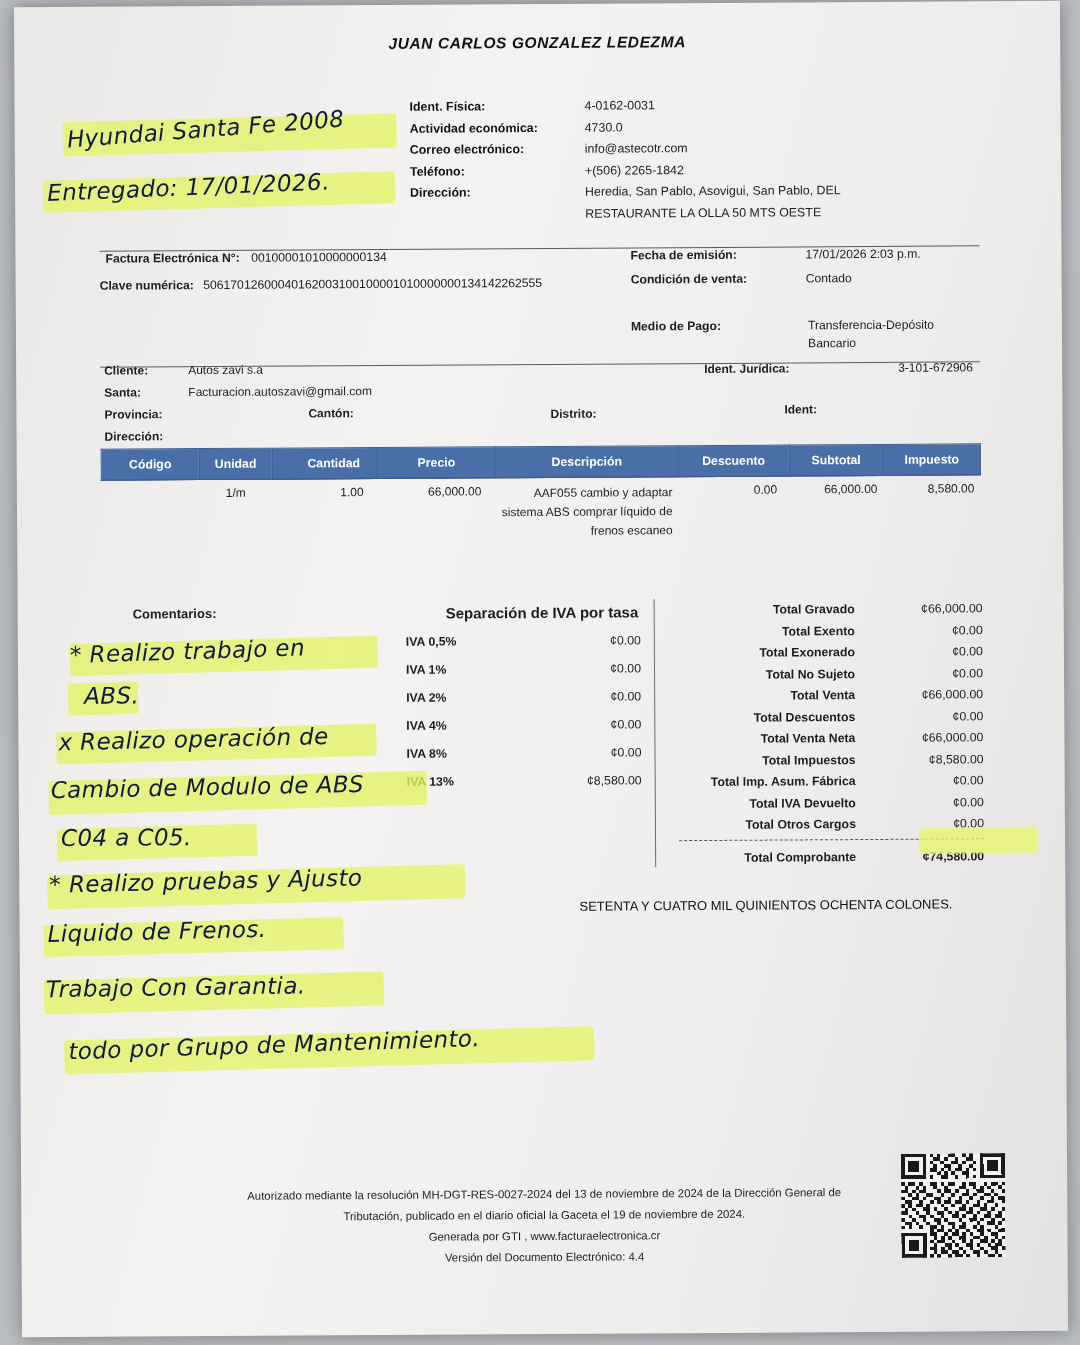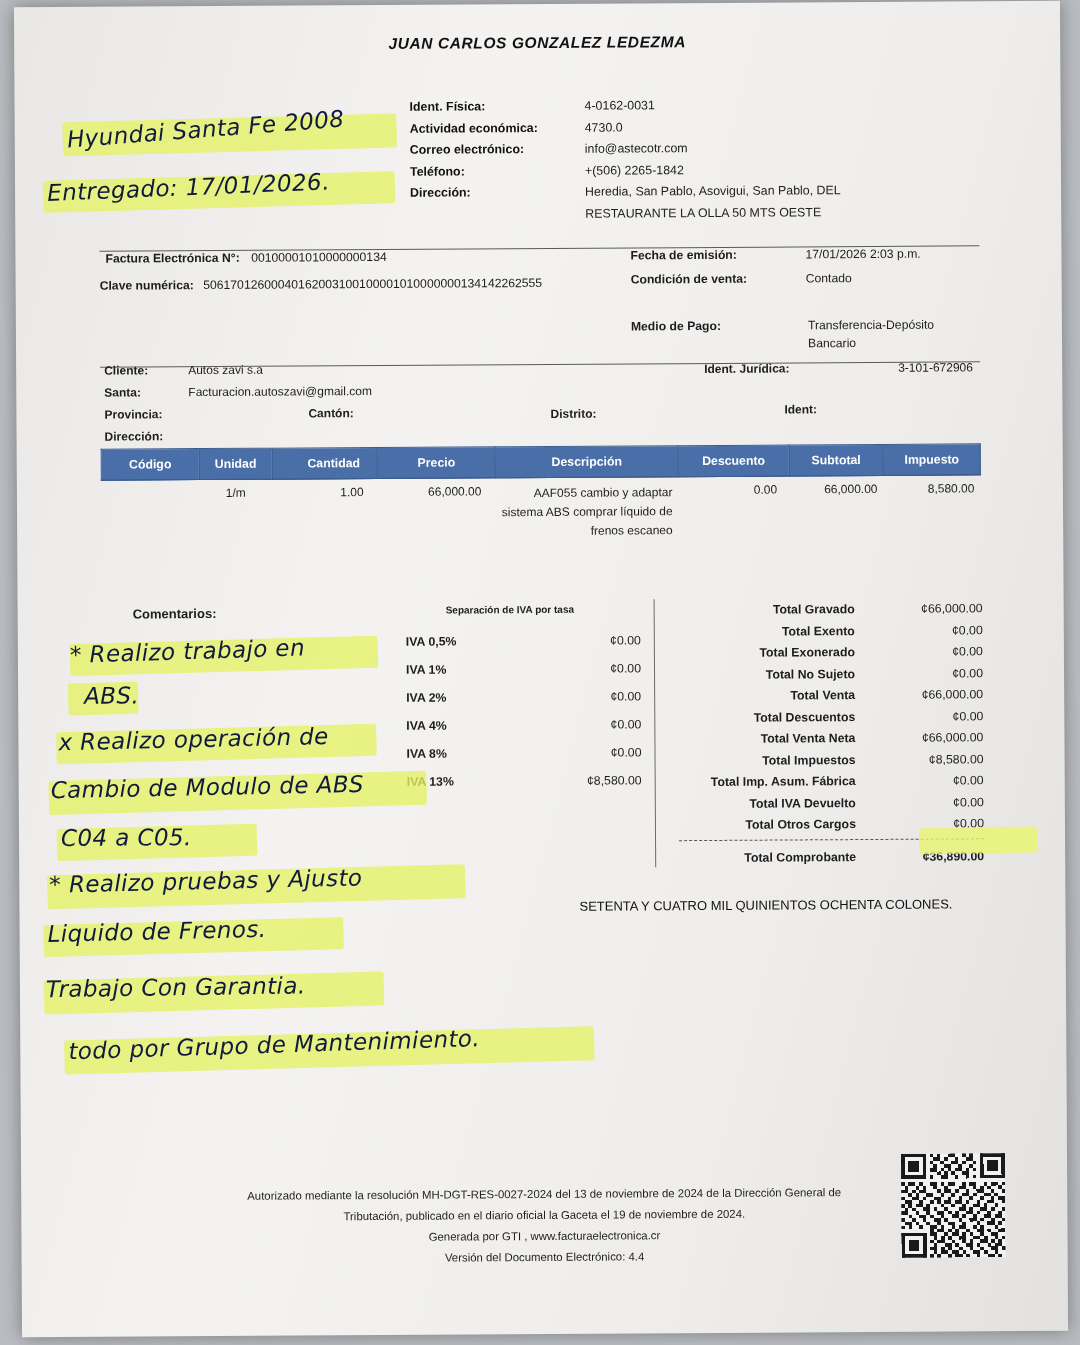--- a/index.html
+++ b/index.html
@@ -52,21 +52,21 @@
 
   
   table.items{ position:absolute; left:84px; top:442px; width:880px; border-collapse:collapse; }
   table.items th{
     background:#4a6fa8; color:#fff; font-size:12.3px; font-weight:bold;
     padding:8px 4px; border:1px solid #3c5c8c; text-align:center;
   }
   table.items td{ font-size:12px; padding:6px 6px; vertical-align:top; color:#1d1d1d; }
 
   
-  .sep-title{ position:absolute; font-size:10px; font-weight:bold; }
+  .sep-title{ position:absolute; font-size:15px; font-weight:bold; }
   .ivatab{ position:absolute; left:388px; top:630px; width:235px; font-size:12.3px; }
   .ivatab .r{ display:flex; justify-content:space-between; margin-bottom:14px; }
   .ivatab .r b{ font-weight:bold; }
 
   .vline{ position:absolute; left:636px; top:596px; width:1px; height:268px; background:#6b6b6b; }
 
   .tot{ position:absolute; left:660px; top:600px; width:305px; font-size:12.3px; }
   .tot .r{ display:flex; justify-content:space-between; margin-bottom:7.5px; }
   .tot .r .k{ font-weight:bold; text-align:right; flex:1; padding-right:18px; }
   .tot .r .v{ width:110px; text-align:right; }
@@ -294,21 +294,21 @@
           <span class="k">Total IVA Devuelto</span>
           <span class="v">¢0.00</span>
         </div>
       <div class="r">
           <span class="k">Total Otros Cargos</span>
           <span class="v">¢0.00</span>
         </div>
       <div class="dash"></div>
       <div class="r grand">
         <span class="k">Total Comprobante</span>
-        <span class="v">¢36,890.00</span>
+        <span class="v">¢74,580.00</span>
       </div>
     </div>
 
     <div class="words">SETENTA Y CUATRO MIL QUINIENTOS OCHENTA COLONES.</div>
 
     <div class="footer">
       <div>Autorizado mediante la resolución MH-DGT-RES-0027-2024 del 13 de noviembre de 2024 de la Dirección General de</div>
       <div>Tributación, publicado en el diario oficial la Gaceta el 19 de noviembre de 2024.</div>
       <div>Generada por GTI , www.facturaelectronica.cr</div>
       <div>Versión del Documento Electrónico: 4.4</div>

